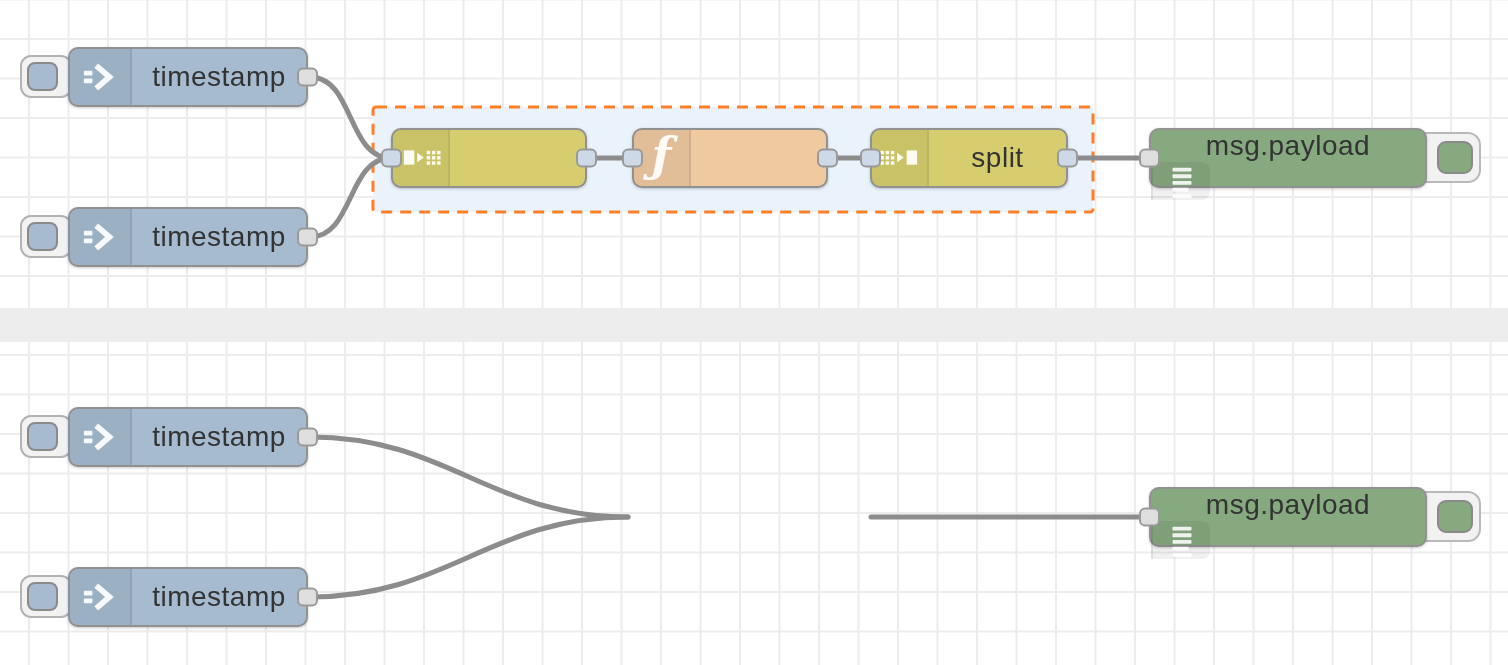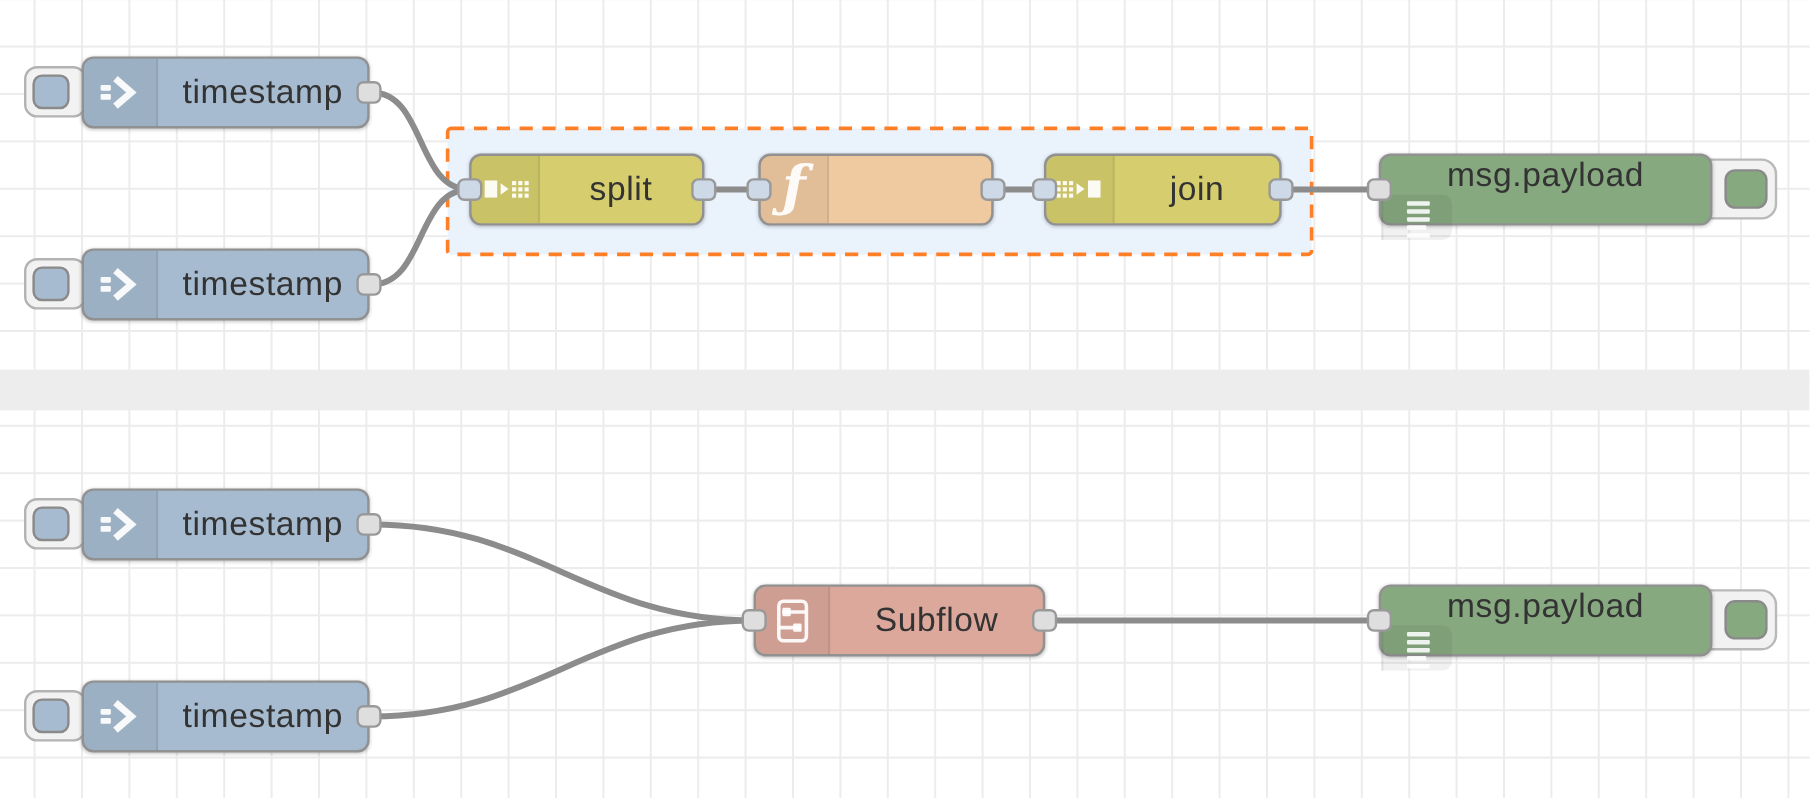--- a/index.html
+++ b/index.html
@@ -155,21 +155,20 @@
           <rect x="33.5" y="12.5" width="3.6" height="3.6"></rect>
           <rect x="39" y="12.5" width="3.6" height="3.6"></rect>
         <rect x="28" y="18" width="3.6" height="3.6"></rect>
           <rect x="33.5" y="18" width="3.6" height="3.6"></rect>
           <rect x="39" y="18" width="3.6" height="3.6"></rect>
         <rect x="28" y="23.5" width="3.6" height="3.6"></rect>
           <rect x="33.5" y="23.5" width="3.6" height="3.6"></rect>
           <rect x="39" y="23.5" width="3.6" height="3.6"></rect>
       </svg>
     </div>
-    <div class="nlabel">split</div>
     <div class="port in ingroup"></div>
     <div class="port out ingroup"></div>
   </div>
 
   <div class="node function" style="left:632px; top:128px;">
     <div class="iconregion">
       <span class="ficon">ƒ</span>
     </div>
     <div class="nlabel"></div>
     <div class="port in ingroup"></div>
@@ -185,21 +184,21 @@
         <rect x="1.4" y="18" width="3.6" height="3.6"></rect>
           <rect x="6.9" y="18" width="3.6" height="3.6"></rect>
           <rect x="12.4" y="18" width="3.6" height="3.6"></rect>
         <rect x="1.4" y="23.5" width="3.6" height="3.6"></rect>
           <rect x="6.9" y="23.5" width="3.6" height="3.6"></rect>
           <rect x="12.4" y="23.5" width="3.6" height="3.6"></rect>
         <path d="M19 14.5 L26 19.5 L19 24.5 Z"></path>
         <rect x="29" y="12" width="11" height="15"></rect>
       </svg>
     </div>
-    <div class="nlabel">join</div>
+    <div class="nlabel">split</div>
     <div class="port in ingroup"></div>
     <div class="port out ingroup"></div>
   </div>
 
   <div class="node debug" style="left:1149px; top:128px;">
     <div class="nlabel">msg.payload</div>
     <div class="iconregion">
       <svg class="nodeicon" width="30" height="38" viewBox="0 0 30 40" fill="rgba(255,255,255,0.88)">
         <rect x="5" y="6" width="20" height="4" rx="1"></rect>
         <rect x="5" y="13" width="20" height="4" rx="1"></rect>
@@ -228,38 +227,20 @@
       <svg class="nodeicon" width="38" height="38" viewBox="0 0 40 40" fill="rgba(255,255,255,0.92)">
         <rect x="3" y="13.5" width="9" height="5" rx="1"></rect>
         <rect x="3" y="21.5" width="9" height="5" rx="1"></rect>
         <path d="M16 8 L30 20 L16 32" fill="none" stroke="rgba(255,255,255,0.92)" stroke-width="6"></path>
       </svg>
     </div>
     <div class="nlabel">timestamp</div>
     <div class="port out"></div>
   </div>
 
-  <div class="node subflow" style="left:628px; top:487px;">
-    <div class="iconregion">
-      <svg class="nodeicon" width="40" height="40" viewBox="0 0 40 40">
-        <g stroke="rgba(255,255,255,0.92)" fill="none" stroke-width="3">
-          <rect x="9" y="4" width="23" height="33" rx="4"></rect>
-          <path d="M12 13 H31"></path>
-          <path d="M9 26 H27"></path>
-        </g>
-        <g fill="rgba(255,255,255,0.92)" stroke="none">
-          <rect x="12" y="9.5" width="7" height="7" rx="1"></rect>
-          <rect x="21" y="22.5" width="7" height="7" rx="1"></rect>
-        </g>
-      </svg>
-    </div>
-    <div class="nlabel">Subflow</div>
-    <div class="port in"></div>
-    <div class="port out"></div>
-  </div>
 
   <div class="node debug" style="left:1149px; top:487px;">
     <div class="nlabel">msg.payload</div>
     <div class="iconregion">
       <svg class="nodeicon" width="30" height="38" viewBox="0 0 30 40" fill="rgba(255,255,255,0.88)">
         <rect x="5" y="6" width="20" height="4" rx="1"></rect>
         <rect x="5" y="13" width="20" height="4" rx="1"></rect>
         <rect x="5" y="20" width="20" height="4" rx="1"></rect>
         <rect x="5" y="27" width="17" height="4" rx="1"></rect>
         <rect x="5" y="34" width="20" height="4" rx="1"></rect>

